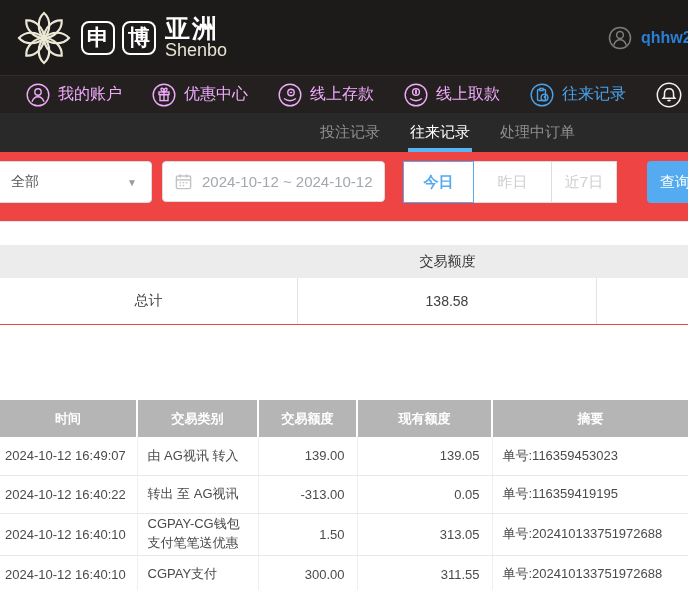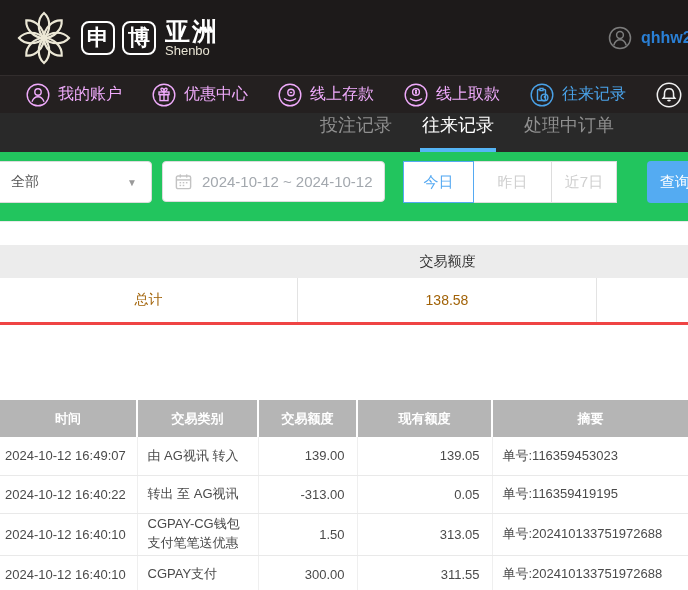--- a/index.html
+++ b/index.html
@@ -8,73 +8,73 @@
 
   
   .top-header { height:75px; background:#1d1a1a; position:relative;
                 display:flex; align-items:center; }
   .logo { display:flex; align-items:center; gap:7px; padding-left:14px; }
   .logo-box { width:34px; height:34px; border:2px solid #fff; border-radius:8px;
               color:#fff; font-size:22px; font-weight:bold;
               display:flex; align-items:center; justify-content:center; }
   .logo-col { display:flex; flex-direction:column; line-height:1.05; margin-left:2px; }
   .logo-region { color:#fff; font-size:25px; font-weight:bold; letter-spacing:2px; }
-  .logo-sub { color:#e8e4d4; font-size:13px; }
+  .logo-sub { color:#e8e4d4; font-size:18px; }
   .user-area { position:absolute; left:608px; top:0; height:75px;
                display:flex; align-items:center; gap:9px;
                color:#2a7fd4; font-weight:bold; font-size:16px; white-space:nowrap; }
 
   
   .main-nav { height:38px; background:#242020; border-top:1px solid #322d2d;
               display:flex; align-items:center; gap:30px; padding:0 12px 0 26px; }
   .nav-item { display:flex; align-items:center; gap:8px; color:#f0abfc;
               font-size:16px; cursor:pointer; white-space:nowrap; }
   .nav-item.active { color:#4aa2e8; }
   .nav-bell { margin-left:auto; color:#f0f0f0; display:flex; align-items:center; }
   .ic { display:block; }
 
   
   .sub-nav { height:39px; background:#292929; display:flex; padding-left:320px; gap:30px; }
-  .tab { display:flex; font-size:18px; color:#8f8f8f;
+  .tab { display:flex; align-items:center; font-size:15px; color:#8f8f8f;
          position:relative; cursor:pointer; white-space:nowrap; }
   .tab.active { color:#fff; }
   .tab.active::after { content:""; position:absolute; left:-2px; right:-2px;
                        bottom:0; height:4px; background:#55b5f5; }
 
   
-  .filter-bar { height:70px; border-bottom:1px solid #e9e9e9; position:relative; background:#22c55e; }
+  .filter-bar { height:70px; border-bottom:1px solid #e9e9e9; position:relative; background:#ef4444; }
   .f-select { position:absolute; left:-8px; top:9px; width:160px; height:42px;
               border:1px solid #dcdcdc; border-radius:4px; background:#fff;
               display:flex; align-items:center; padding-left:18px;
               color:#555; font-size:14px; }
   .f-caret { position:absolute; right:14px; color:#9a9a9a; font-size:10px; }
   .f-date { position:absolute; left:162px; top:9px; width:223px; height:41px;
             border:1px solid #dcdcdc; border-radius:4px; background:#fff;
             display:flex; align-items:center; gap:9px; padding-left:11px;
             color:#a3a8ae; font-size:15px; }
   .btn-group { position:absolute; left:403px; top:9px; display:flex; }
   .q-btn { height:42px; border:1px solid #ddd; background:#fff; color:#cfcfcf;
            font-size:15px; display:flex; align-items:center; justify-content:center;
            cursor:pointer; }
-  .q-btn.b1 { width:71px; }
+  .q-btn.b1 { width:71px;font-weight:bold; }
   .q-btn.b2 { width:79px; margin-left:-1px; }
   .q-btn.b3 { width:66px; margin-left:-1px; }
   .q-btn.active { border:1px solid #55a9f2; color:#55a9f2; z-index:2; }
   .search-btn { position:absolute; left:647px; top:9px; width:72px; height:42px;
                 background:#54abf2; border:none; border-radius:4px; color:#fff;
                 font-size:15px; display:flex; align-items:center; padding-left:13px;
                 cursor:pointer; }
 
   
   .sum-gap { height:23px; background:#fff; }
   .sum-head { height:33px; background:#ececec; position:relative; }
   .sum-head-label { position:absolute; left:298px; width:299px; text-align:center;
                     line-height:33px; font-size:14px; color:#333; }
-  .sum-row { height:47px; border-bottom:3px solid #ef4444; display:flex;
-             font-size:14px; color:#a16207; background:#fff; }
+  .sum-row { height:47px; border-bottom:1px solid #ef4444; display:flex;
+             font-size:14px; color:#404040; background:#fff; }
   .sum-c1 { width:298px; border-right:1px solid #e3e3e3;
             display:flex; align-items:center; justify-content:center; }
   .sum-c2 { width:299px; border-right:1px solid #e3e3e3;
             display:flex; align-items:center; justify-content:center; }
   .sum-c3 { flex:1; }
   .table-gap { height:75px; background:#fff; }
 
   
   table.dtable { width:688px; border-collapse:collapse; table-layout:fixed; }
   .dtable thead th { background:#b5b5b5; color:#fff; font-size:13px; font-weight:bold;

